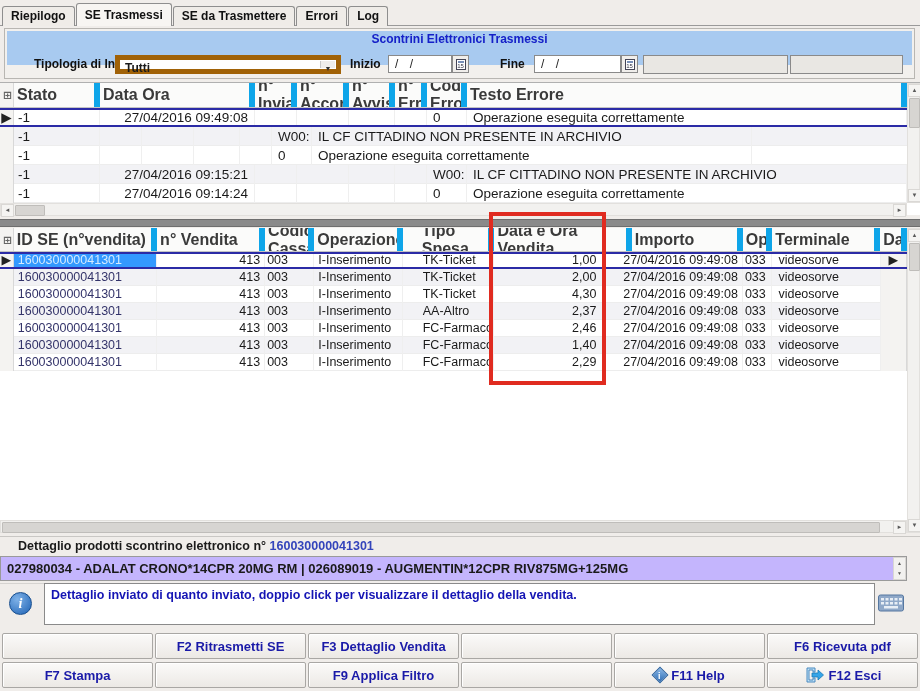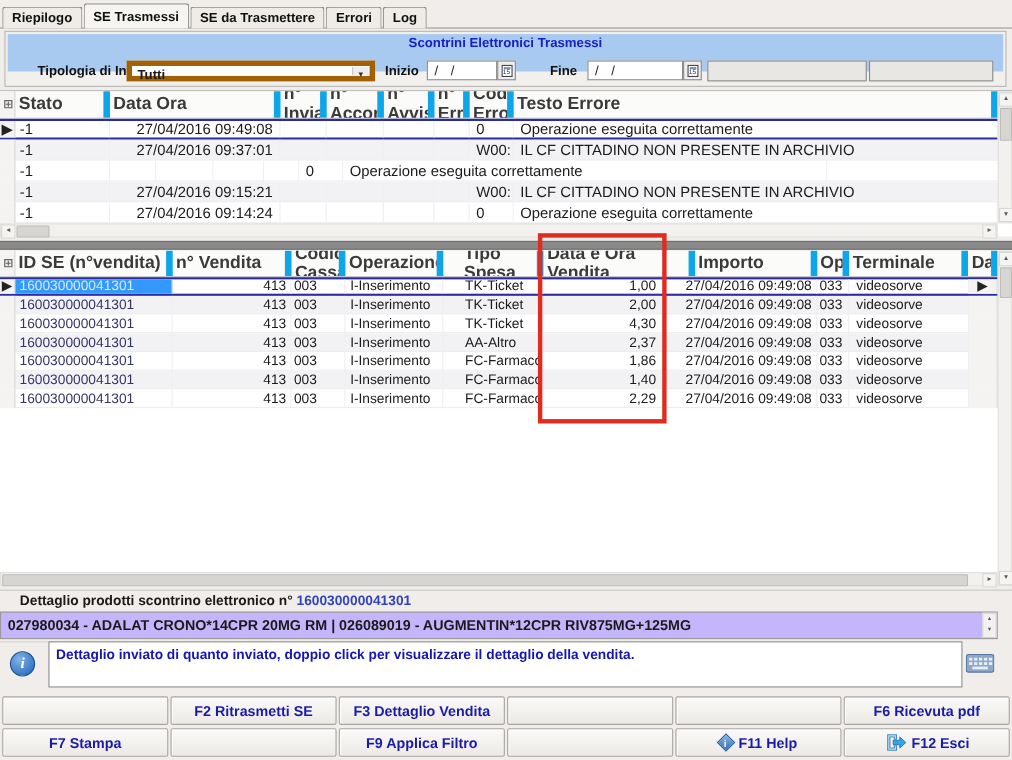--- a/index.html
+++ b/index.html
@@ -179,21 +179,20 @@
           <div class="cell g1c3"></div>
           <div class="cell g1c4"></div>
           <div class="cell g1c5"></div>
           <div class="cell g1c6"></div>
           <div class="cell g1c7 pl6">0</div>
           <div class="cell g1c8 pl6">Operazione eseguita correttamente</div>
         </div>
         <div class="grow alt">
           <div class="cell g1c0 gutter"></div>
           <div class="cell g1c1 pl4">-1</div>
-          <div class="cell g1c2 tr pr6">27/04/2016 09:37:01</div>
           <div class="cell g1c3"></div>
           <div class="cell g1c4"></div>
           <div class="cell g1c5"></div>
           <div class="cell g1c6"></div>
           <div class="cell g1c7 pl6">W00:</div>
           <div class="cell g1c8 pl6">IL CF CITTADINO NON PRESENTE IN ARCHIVIO</div>
         </div>
         <div class="grow">
           <div class="cell g1c0 gutter"></div>
           <div class="cell g1c1 pl4">-1</div>
@@ -312,21 +311,21 @@
           <div class="cell g2c9 pl6">videosorve</div>
           <div class="cell g2c10 gutter"></div>
         </div>
         <div class="grow">
           <div class="cell g2c0 gutter"></div>
           <div class="cell g2c1 pl4 idtext">160030000041301</div>
           <div class="cell g2c2 tr pr4">413</div>
           <div class="cell g2c3 pl2">003</div>
           <div class="cell g2c4 pl4">I-Inserimento</div>
           <div class="cell g2c5 pl4">FC-Farmaco</div>
-          <div class="cell g2c6 tr pr8">1,86</div>
+          <div class="cell g2c6 tr pr8">2,46</div>
           <div class="cell g2c7 tr pr4">27/04/2016 09:49:08</div>
           <div class="cell g2c8 pl2">033</div>
           <div class="cell g2c9 pl6">videosorve</div>
           <div class="cell g2c10 gutter"></div>
         </div>
         <div class="grow alt">
           <div class="cell g2c0 gutter"></div>
           <div class="cell g2c1 pl4 idtext">160030000041301</div>
           <div class="cell g2c2 tr pr4">413</div>
           <div class="cell g2c3 pl2">003</div>

